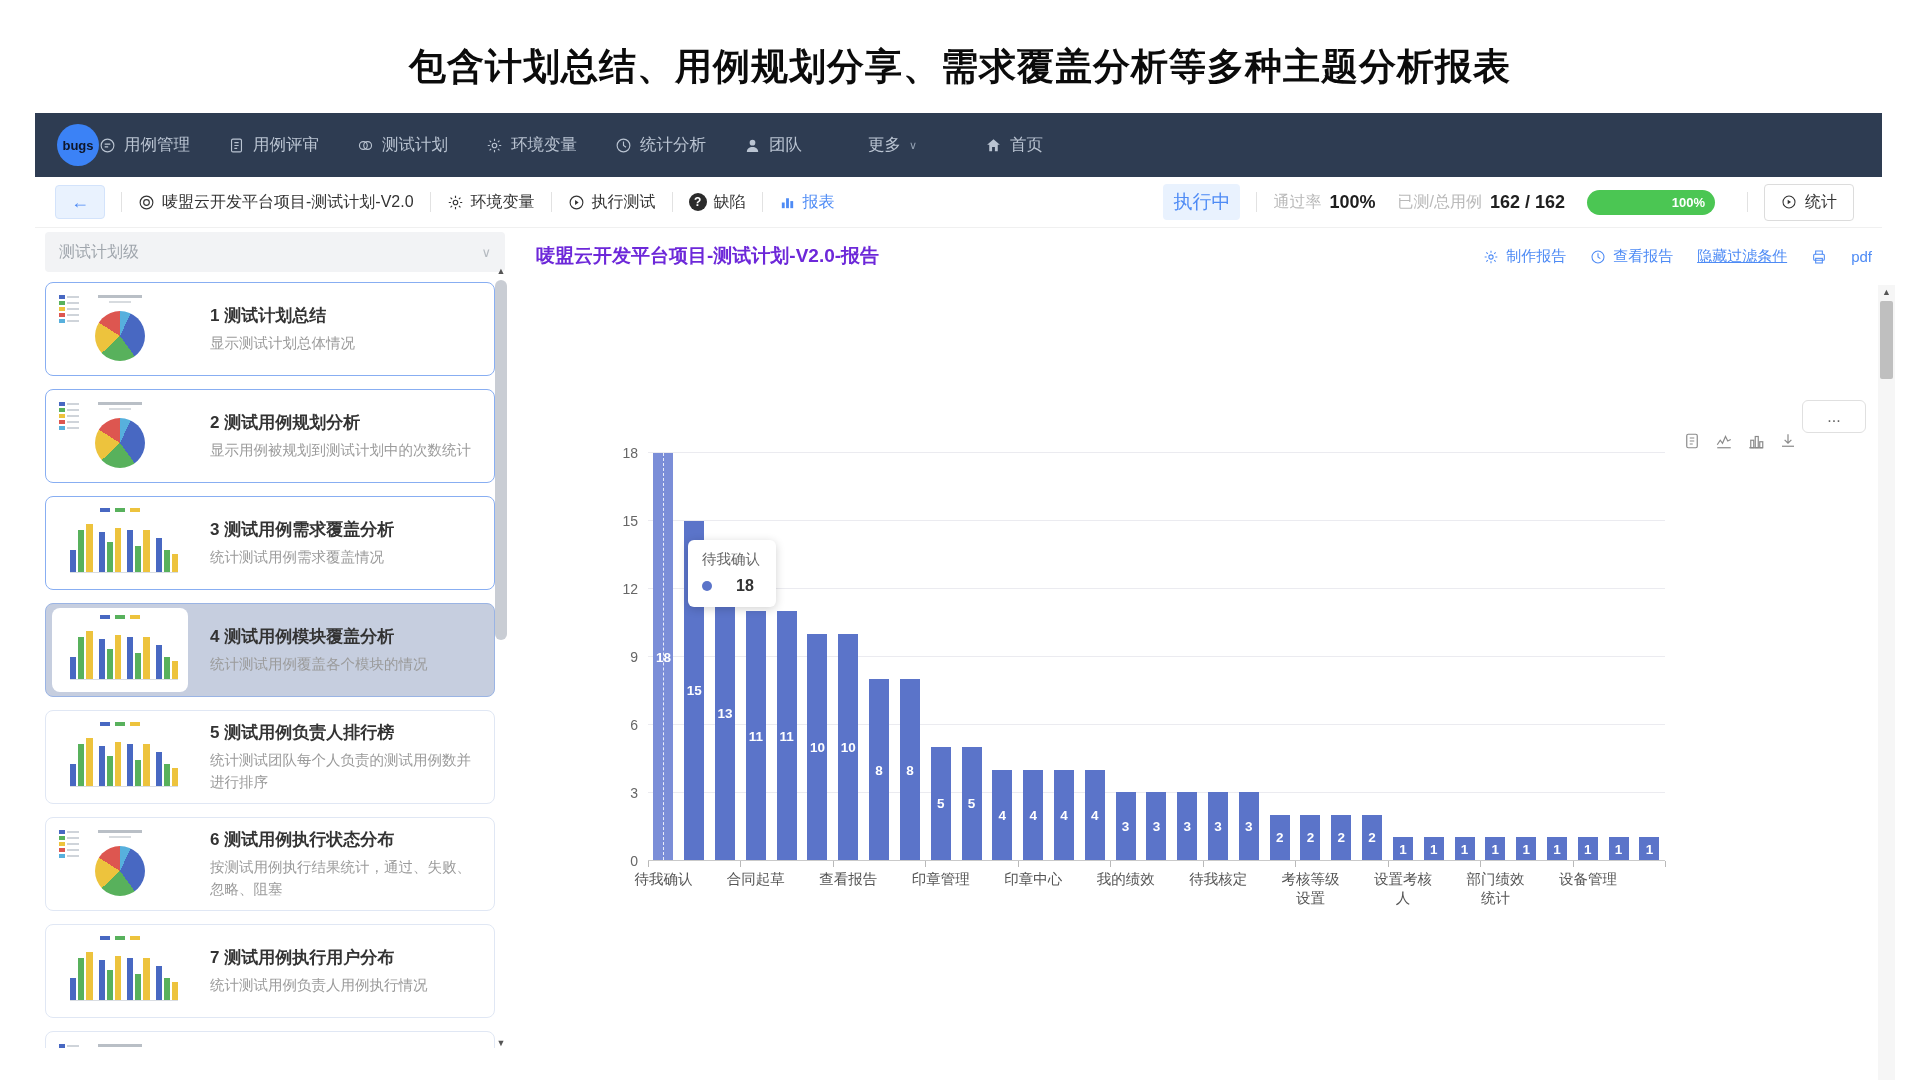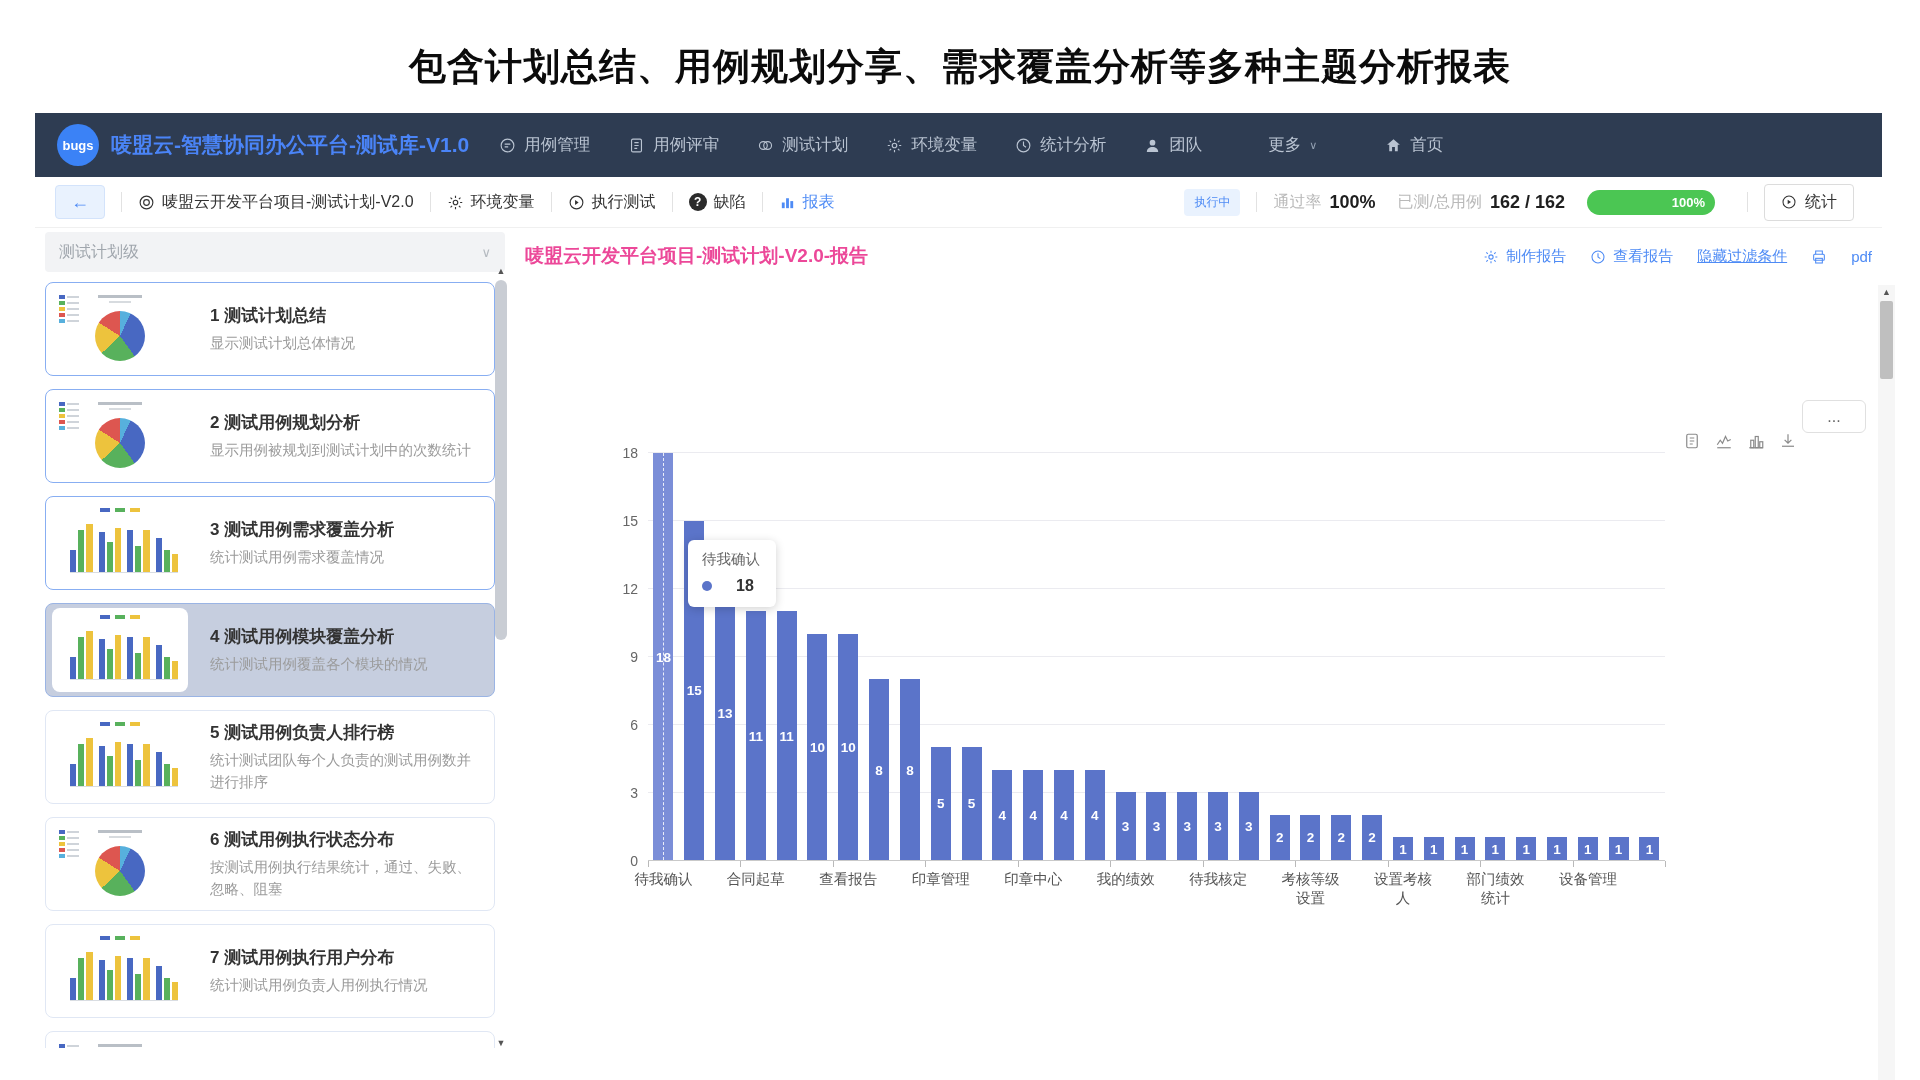--- a/index.html
+++ b/index.html
@@ -7,21 +7,21 @@
     font-family:"Liberation Sans","DejaVu Sans",sans-serif; }
   .page { position:relative; width:1920px; height:1080px; background:#fff; }
 
   
   .heading { position:absolute; top:42px; left:0; width:100%; text-align:center;
     font-size:37px; font-weight:600; color:#0b0b0b; letter-spacing:1px; }
 
   
   .app-header { position:absolute; left:35px; top:113px; width:1847px; height:64px;
     background:#2e3c52; display:flex; align-items:center; padding:0 22px; }
-  .logo { width:42px; height:42px; border-radius:50%; background:#3b82f6; color:#ffffff;
+  .logo { width:42px; height:42px; border-radius:50%; background:#3b82f6; color:#0f172a;
     font-size:13px; font-weight:700; display:flex; align-items:center; justify-content:center; flex:0 0 auto; }
   .app-title { color:#4a84f7; font-size:21px; font-weight:700; margin:0 30px 0 12px; white-space:nowrap; }
   .nav { display:flex; align-items:center; gap:38px; }
   .nav-item { display:flex; align-items:center; gap:8px; color:#bac4d2; font-size:16.5px; cursor:pointer; white-space:nowrap; }
   .nav-item svg { width:17px; height:17px; stroke:#bac4d2; fill:none; stroke-width:1.6; }
   .nav-item .filled { fill:#bac4d2; stroke:none; }
   .nav-more { margin-left:28px; }
   .chev { font-size:11px; color:#93a0b2; }
   .nav-home { margin-left:30px; }
 
@@ -30,21 +30,21 @@
     display:flex; align-items:center; padding:0 0 0 20px; border-bottom:1px solid #f0f0f0; }
   .back-btn { width:50px; height:34px; background:#e9f2fe; border:1px solid #d3e3fb; border-radius:4px;
     color:#4e8bf5; font-size:18px; display:flex; align-items:center; justify-content:center; cursor:pointer; }
   .tb-sep { width:1px; height:20px; background:#e2e2e2; margin:0 16px; }
   .tb-item { display:flex; align-items:center; gap:7px; font-size:16px; color:#333; white-space:nowrap; cursor:pointer; }
   .tb-item svg { width:17px; height:17px; }
   .tb-item.blue { color:#4e8bf5; }
   .defect-dot { width:18px; height:18px; border-radius:50%; background:#2b2b2b; color:#fff; font-size:12px;
     font-weight:700; display:flex; align-items:center; justify-content:center; }
   .tb-right { margin-left:auto; display:flex; align-items:center; padding-right:28px; }
-  .badge-running { background:#e9f2fe; color:#4e8bf5; font-size:12px; padding:5px 10px; border-radius:4px; }
+  .badge-running { background:#e9f2fe; color:#4e8bf5; font-size:19px; padding:5px 10px; border-radius:4px; }
   .muted { color:#b9b9b9; font-size:16px; margin-right:8px; }
   .strong-num { color:#1f1f1f; font-size:18px; font-weight:700; margin-right:22px; }
   .progress-pill { width:128px; height:25px; border-radius:13px; background:#4bc653; color:#fff;
     font-size:13px; font-weight:700; display:flex; align-items:center; justify-content:flex-end; padding-right:10px; margin-right:16px; }
   .stats-btn { display:flex; align-items:center; gap:8px; border:1px solid #dcdcdc; border-radius:4px;
     padding:7px 16px; font-size:16px; color:#333; cursor:pointer; background:#fff; }
   .stats-btn svg { width:16px; height:16px; }
 
   
   .sidebar { position:absolute; left:45px; top:232px; width:460px; height:816px; overflow:hidden; }
@@ -78,21 +78,21 @@
   .mbars span { flex:1; }
   .c-blue { background:#4868c2; } .c-green{ background:#58b15c; } .c-yellow{ background:#edc33d; }
   .c-red{ background:#dd5650; } .c-teal{ background:#57b0dd; }
 
   
   .side-scroll { position:absolute; left:494px; top:266px; width:14px; height:782px; }
   .side-scroll .arrow { position:absolute; left:0; width:14px; text-align:center; font-size:9px; color:#555; }
   .side-scroll .thumb { position:absolute; left:1px; top:14px; width:12px; height:360px; background:#c9cdd4; border-radius:6px; }
 
   
-  .report-title { position:absolute; left:525px; top:243px; font-size:19px; font-weight:700; color:#ec4899; }
+  .report-title { position:absolute; left:536px; top:243px; font-size:19px; font-weight:700; color:#6d28d9; }
   .report-actions { position:absolute; right:48px; top:247px; display:flex; align-items:center; gap:24px; }
   .action-link { display:flex; align-items:center; gap:7px; color:#4e8bf5; font-size:15px; cursor:pointer; white-space:nowrap; }
   .action-link svg { width:16px; height:16px; }
   .underline { text-decoration:underline; }
 
   .chart-title { position:absolute; left:648px; top:404px; width:1017px; text-align:center;
     font-size:19px; font-weight:700; color:#3c3c3c; }
   .more-btn { position:absolute; left:1802px; top:400px; width:64px; height:33px; border:1px solid #e0e0e0;
     border-radius:6px; background:#fff; color:#666; font-size:16px; display:flex; align-items:center; justify-content:center; cursor:pointer; }
   .toolbox { position:absolute; left:1683px; top:432px; display:flex; gap:14px; }
@@ -128,21 +128,20 @@
 </style>
 </head>
 <body>
 
 <div class="page">
 
   <div class="heading">包含计划总结、用例规划分享、需求覆盖分析等多种主题分析报表</div>
 
   <div class="app-header">
     <div class="logo">bugs</div>
-    <div class="app-title">唛盟云-智慧协同办公平台-测试库-V1.0</div>
     <div class="nav">
       <div class="nav-item">
         <svg viewBox="0 0 24 24">
             <circle cx="12" cy="12" r="9"></circle>
             <path d="M8 10h8M8 14h5"></path>
           </svg>
         <span>用例管理</span>
       </div>
       <div class="nav-item">
         <svg viewBox="0 0 24 24">

